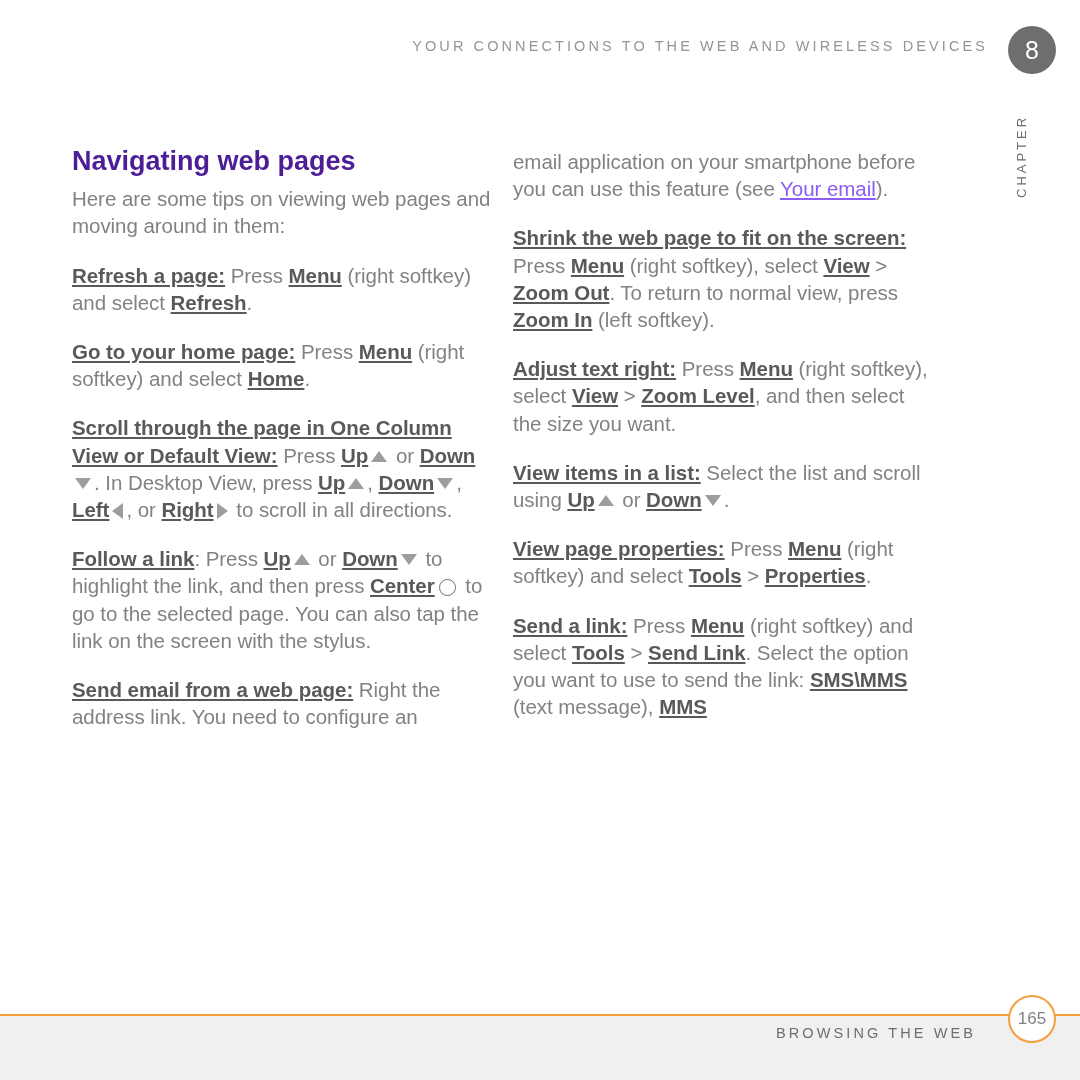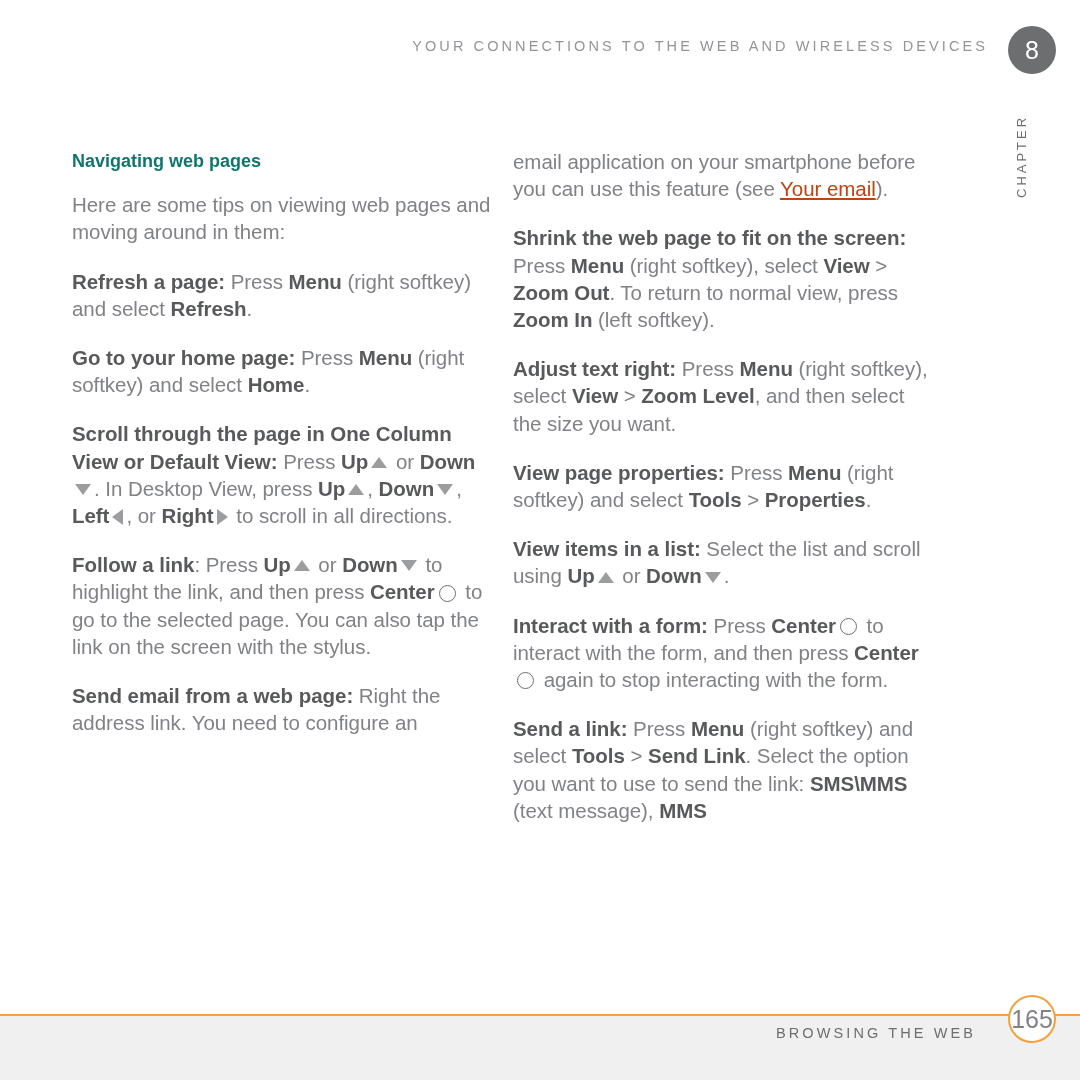--- a/index.html
+++ b/index.html
@@ -82,34 +82,35 @@
   .para {
     font-size: 20.5px;
     line-height: 27.2px;
     margin: 0 0 22px 0;
     color: #808285;
     letter-spacing: -0.05px;
   }
   .para:last-child { margin-bottom: 8px; }
 
   .heading {
-    font-size: 18px;
+    font-size: 27px;
     line-height: 27.2px;
     font-weight: bold;
-    color: #0f766e;
-    margin: 0 0 16px 0;
+    color: #4c1d95;
+    margin: 0 0 10px 0;
   }
 
   b, .b {
     font-weight: bold;
     color: #58595b;
+    text-decoration: underline;
   }
   .xref {
     text-decoration: underline;
-    color: #c2410c;
+    color: #8b5cf6;
   }
 
   
   .ico {
     display: inline-block;
     vertical-align: middle;
     position: relative;
   }
   .ico-tri {
     width: 0; height: 0;
@@ -196,21 +197,21 @@
   .page-number {
     position: absolute;
     left: 1008px;
     top: -21px;
     width: 44px;
     height: 44px;
     border-radius: 50%;
     background: #ffffff;
     border: 2.5px solid #f4a03c;
     color: #808285;
-    font-size: 25px;
+    font-size: 17px;
     line-height: 44px;
     text-align: center;
   }
 </style>
 </head>
 <body>
 
 <div class="page-header">
   <div class="header-title">Your connections to the web and wireless devices</div>
   <div class="chapter-badge">8</div>
@@ -256,31 +257,28 @@
 
     <p class="para">
       <b>Shrink the web page to fit on the screen:</b><span> Press </span><b>Menu</b><span> (right softkey), select </span><b>View</b><span> &gt; </span><b>Zoom Out</b><span>. To return to normal view, press </span><b>Zoom In</b><span> (left softkey).</span>
     </p>
 
     <p class="para">
       <b>Adjust text right:</b><span> Press </span><b>Menu</b><span> (right softkey), select </span><b>View</b><span> &gt; </span><b>Zoom Level</b><span>, and then select the size you want.</span>
     </p>
 
     <p class="para">
+      <b>View items in a list:</b><span> Select the list and scroll using </span><b>Up</b><span class="ico ico-tri ico-up"></span><span> or </span><b>Down</b><span class="ico ico-tri ico-down"></span><span>.</span>
+    </p>
+
+    <p class="para">
       <b>View page properties:</b><span> Press </span><b>Menu</b><span> (right softkey) and select </span><b>Tools</b><span> &gt; </span><b>Properties</b><span>.</span>
     </p>
 
-    <p class="para">
-      <b>View items in a list:</b><span> Select the list and scroll using </span><b>Up</b><span class="ico ico-tri ico-up"></span><span> or </span><b>Down</b><span class="ico ico-tri ico-down"></span><span>.</span>
-    </p>
-
-
-    <p class="para">
-      <b>Interact with a form:</b><span> Press </span><b>Center</b><span class="ico ico-center"></span><span> to interact with the form, and then press </span><b>Center</b><span class="ico ico-center"></span><span> again to stop interacting with the form.</span>
-    </p>
+
 
     <p class="para">
       <b>Send a link:</b><span> Press </span><b>Menu</b><span> (right softkey) and select </span><b>Tools</b><span> &gt; </span><b>Send Link</b><span>. Select the option you want to use to send the link: </span><b>SMS\MMS</b><span> (text message), </span><b>MMS</b>
     </p>
   </div>
 </div>
 
 <div class="footer">
   <div class="footer-title">Browsing the web</div>
   <div class="page-number">165</div>

